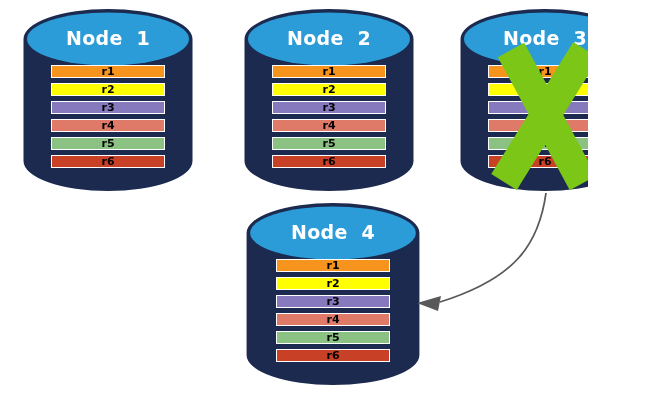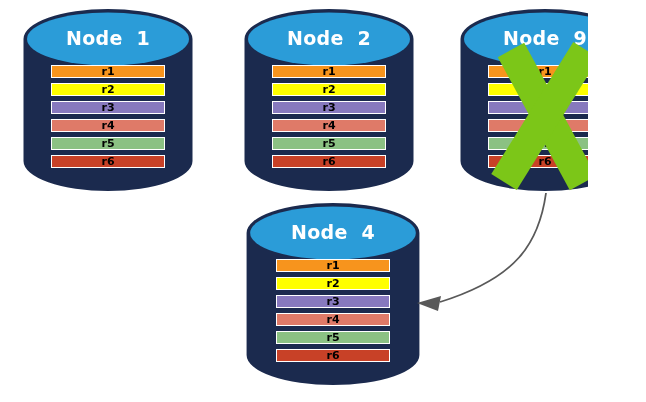--- a/index.html
+++ b/index.html
@@ -73,21 +73,21 @@
       <div class="bar" style="background: rgb(139, 193, 131);">r5</div>
       <div class="bar" style="background: rgb(200, 65, 39);">r6</div>
     </div>
   </div>
 
   <div class="node node--3">
     <svg class="cyl" viewBox="0 0 176 186" preserveAspectRatio="none">
       <path class="cyl-body" d="M3.5,32 V154 A84.5,30 0 0 0 172.5,154 V32 A84.5,30 0 0 0 3.5,32 Z"></path>
       <ellipse class="cyl-top" cx="88" cy="32" rx="81" ry="26.5"></ellipse>
     </svg>
-    <div class="node-title">Node 9</div>
+    <div class="node-title">Node 3</div>
     <div class="bars">
       <div class="bar" style="background: rgb(247, 148, 29);">r1</div>
       <div class="bar" style="background: rgb(255, 255, 0);">r2</div>
       <div class="bar" style="background: rgb(135, 121, 190);">r3</div>
       <div class="bar" style="background: rgb(223, 122, 104);">r4</div>
       <div class="bar" style="background: rgb(139, 193, 131);">r5</div>
       <div class="bar" style="background: rgb(200, 65, 39);">r6</div>
     </div>
     <svg class="cross" viewBox="0 0 176 186" preserveAspectRatio="none">
       <line x1="54" y1="43" x2="126" y2="176"></line>

